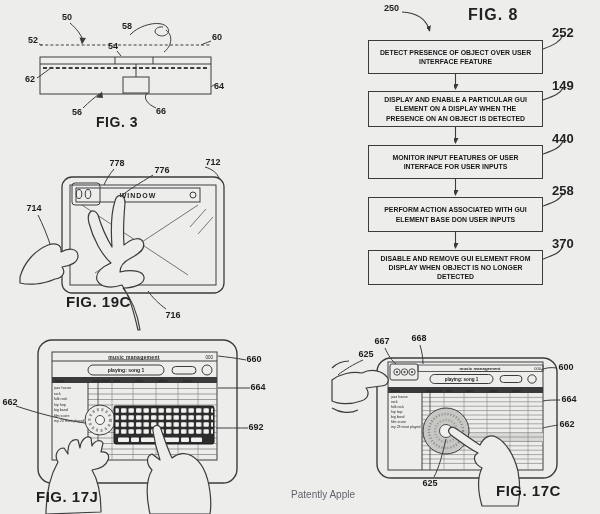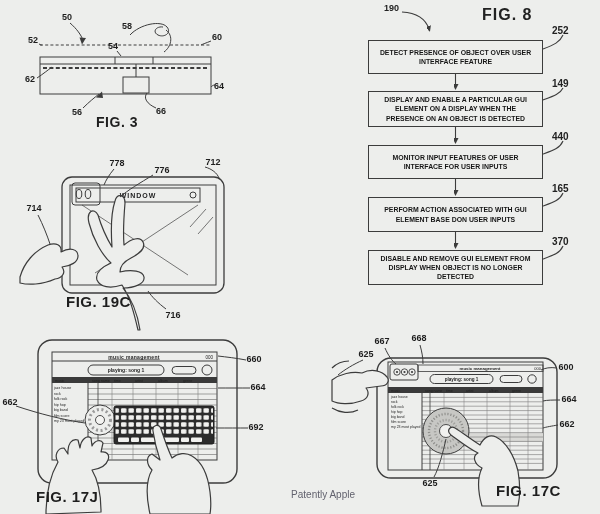--- a/index.html
+++ b/index.html
@@ -6,26 +6,26 @@
   .canvas{position:relative;width:600px;height:514px;background:#edeeec;overflow:hidden;
           font-family:"Liberation Sans",sans-serif;color:#222;}
   .fig{position:absolute;}
   svg{display:block;overflow:visible;}
   svg text{font-family:"Liberation Sans",sans-serif;fill:#1e1e1e;}
   .refnum{font-size:9px;font-weight:bold;}
   .figcap{font-size:14px;font-weight:bold;letter-spacing:.5px;}
   
   .fig8{position:absolute;left:340px;top:2px;width:260px;height:300px;}
   .fc-svg{position:absolute;left:0;top:0;}
-  .fc-title{position:absolute;left:142px;top:4px;font-size:16px;font-weight:bold;letter-spacing:1px;}
+  .fc-title{position:absolute;left:128px;top:4px;font-size:16px;font-weight:bold;letter-spacing:1px;}
   .fc-start{position:absolute;left:44px;top:1px;font-size:9px;font-weight:bold;}
   .fc-box{position:absolute;left:28px;width:175px;border:1px solid #3c3c3c;background:#edeeec;
           display:flex;align-items:center;justify-content:center;text-align:center;
           font-size:6.9px;font-weight:bold;line-height:1.35;padding:1px 7px;box-sizing:border-box;color:#161616;}
-  .fc-num{position:absolute;left:212px;font-size:10px;font-weight:bold;}
+  .fc-num{position:absolute;left:212px;font-size:13px;font-weight:bold;}
   .credit{position:absolute;left:245px;top:489px;width:110px;text-align:right;
           font-size:10px;color:#62626e;}
 </style>
 </head>
 <body>
 
 <div class="canvas">
 
   <svg class="fig" style="left:15px;top:5px" width="220" height="128" viewBox="0 0 220 128">
     <g stroke="#3c3c3c" fill="none" stroke-width="1">
@@ -76,33 +76,33 @@
         <line x1="115.5" y1="125" x2="115.5" y2="139" marker-end="url(#ah)"></line>
         <line x1="115.5" y1="177" x2="115.5" y2="191" marker-end="url(#ah)"></line>
         <line x1="115.5" y1="230" x2="115.5" y2="244" marker-end="url(#ah)"></line>
         <path d="M203,47 C214,43 220,40 223,33"></path>
         <path d="M203,98 C214,94 220,92 223,86"></path>
         <path d="M203,152 C214,148 220,146 223,139"></path>
         <path d="M203,204 C214,200 220,198 223,191"></path>
         <path d="M203,257 C214,253 220,251 223,244"></path>
       </g>
     </svg>
-    <div class="fc-start">190</div>
+    <div class="fc-start">250</div>
     <div class="fc-title">FIG. 8</div>
 
     <div class="fc-box" style="top:38px;height:34px">DETECT PRESENCE OF OBJECT OVER USER INTERFACE FEATURE</div>
     <div class="fc-box" style="top:89px;height:36px">DISPLAY AND ENABLE A PARTICULAR GUI ELEMENT ON A DISPLAY WHEN THE PRESENCE ON AN OBJECT IS DETECTED</div>
     <div class="fc-box" style="top:143px;height:34px">MONITOR INPUT FEATURES OF USER INTERFACE FOR USER INPUTS</div>
     <div class="fc-box" style="top:195px;height:35px">PERFORM ACTION ASSOCIATED WITH GUI ELEMENT BASE DON USER INPUTS</div>
     <div class="fc-box" style="top:248px;height:35px">DISABLE AND REMOVE GUI ELEMENT FROM DISPLAY WHEN OBJECT IS NO LONGER DETECTED</div>
 
     <div class="fc-num" style="top:23px">252</div>
     <div class="fc-num" style="top:76px">149</div>
     <div class="fc-num" style="top:129px">440</div>
-    <div class="fc-num" style="top:181px">165</div>
+    <div class="fc-num" style="top:181px">258</div>
     <div class="fc-num" style="top:234px">370</div>
   </div>
 
   <svg class="fig" style="left:10px;top:145px" width="250" height="185" viewBox="0 0 250 185">
     <g stroke="#3c3c3c" fill="none" stroke-width="1.3">
       <rect x="52" y="32" width="162" height="116" rx="10"></rect>
       <rect x="60" y="40" width="146" height="100" stroke-width="1"></rect>
     </g>
     <g stroke="#555" fill="none" stroke-width="0.8">
       <line x1="72" y1="60" x2="178" y2="130"></line>

